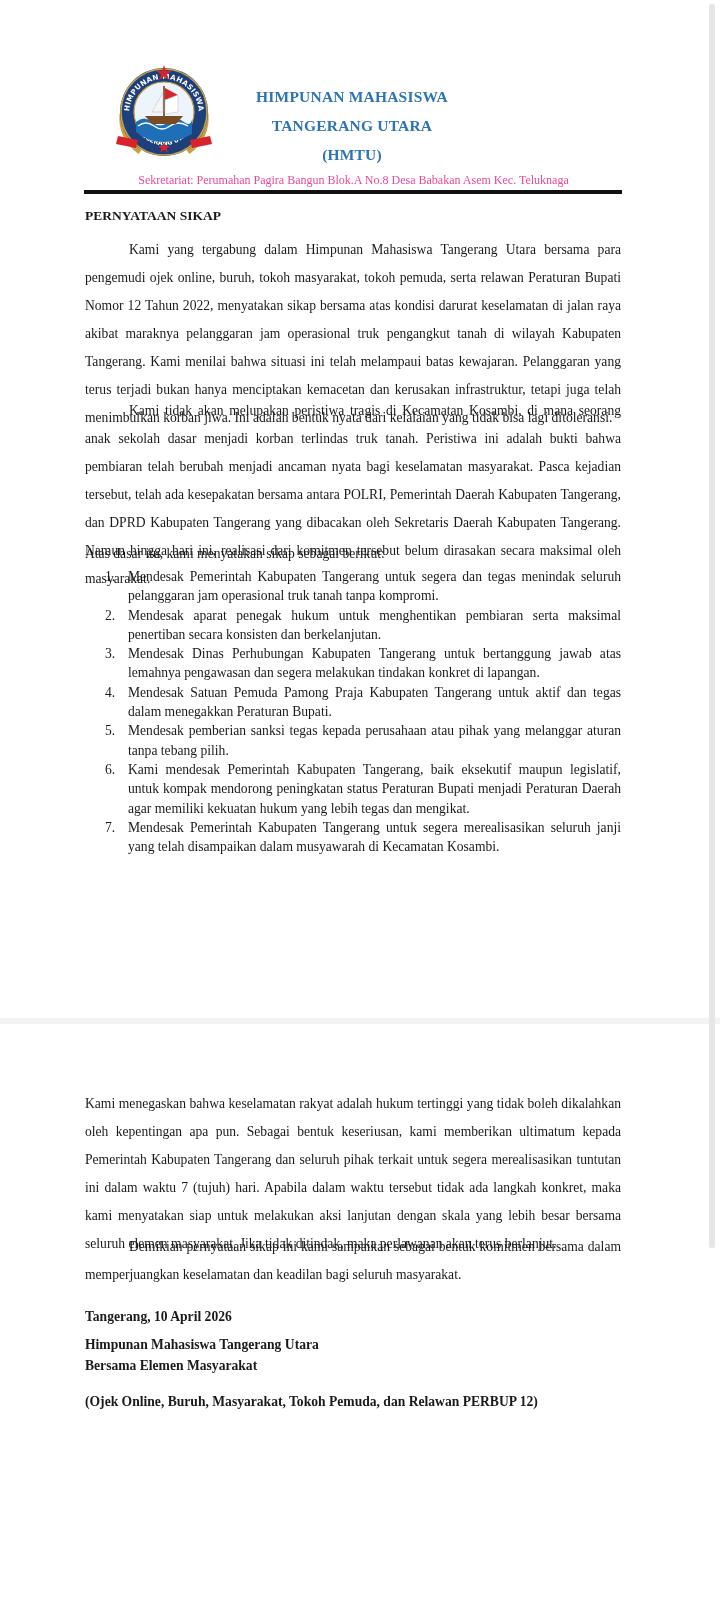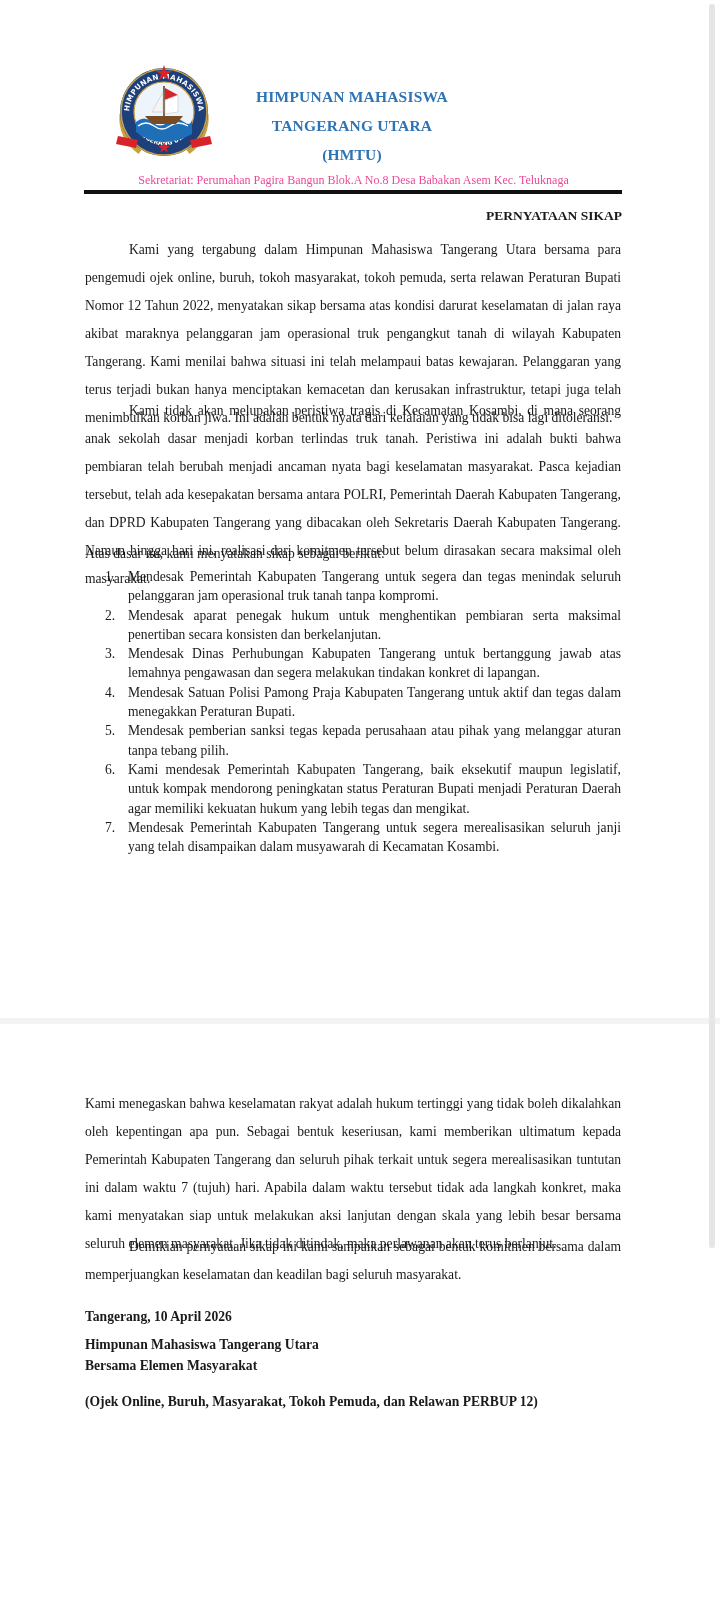--- a/index.html
+++ b/index.html
@@ -79,21 +79,21 @@
       top: 190px;
       height: 4px;
       background: #111;
     }
 
     .doc-title {
       position: absolute;
       left: 85px;
       width: 537px;
       top: 208px;
-      text-align: right;
+      text-align: left;
       font-weight: bold;
       font-size: 13.5px;
     }
 
     .body-block {
       position: absolute;
       left: 85px;
       width: 536px;
       font-size: 13.6px;
       line-height: 28px;
@@ -201,21 +201,21 @@
     <p class="indent">Kami tidak akan melupakan peristiwa tragis di Kecamatan Kosambi, di mana seorang anak sekolah dasar menjadi korban terlindas truk tanah. Peristiwa ini adalah bukti bahwa pembiaran telah berubah menjadi ancaman nyata bagi keselamatan masyarakat. Pasca kejadian tersebut, telah ada kesepakatan bersama antara POLRI, Pemerintah Daerah Kabupaten Tangerang, dan DPRD Kabupaten Tangerang yang dibacakan oleh Sekretaris Daerah Kabupaten Tangerang. Namun hingga hari ini, realisasi dari komitmen tersebut belum dirasakan secara maksimal oleh masyarakat.</p>
   </div>
   <div class="body-block para3">
     <p>Atas dasar itu, kami menyatakan sikap sebagai berikut:</p>
   </div>
 
   <ol class="demands">
     <li><span class="num">1.</span><span>Mendesak Pemerintah Kabupaten Tangerang untuk segera dan tegas menindak seluruh pelanggaran jam operasional truk tanah tanpa kompromi.</span></li>
     <li><span class="num">2.</span><span>Mendesak aparat penegak hukum untuk menghentikan pembiaran serta maksimal penertiban secara konsisten dan berkelanjutan.</span></li>
     <li><span class="num">3.</span><span>Mendesak Dinas Perhubungan Kabupaten Tangerang untuk bertanggung jawab atas lemahnya pengawasan dan segera melakukan tindakan konkret di lapangan.</span></li>
-    <li><span class="num">4.</span><span>Mendesak Satuan Polisi Pamong Praja Kabupaten Tangerang untuk aktif dan tegas dalam menegakkan Peraturan Bupati.</span></li>
+    <li><span class="num">4.</span><span>Mendesak Satuan Pemuda Pamong Praja Kabupaten Tangerang untuk aktif dan tegas dalam menegakkan Peraturan Bupati.</span></li>
     <li><span class="num">5.</span><span>Mendesak pemberian sanksi tegas kepada perusahaan atau pihak yang melanggar aturan tanpa tebang pilih.</span></li>
     <li><span class="num">6.</span><span>Kami mendesak Pemerintah Kabupaten Tangerang, baik eksekutif maupun legislatif, untuk kompak mendorong peningkatan status Peraturan Bupati menjadi Peraturan Daerah agar memiliki kekuatan hukum yang lebih tegas dan mengikat.</span></li>
     <li><span class="num">7.</span><span>Mendesak Pemerintah Kabupaten Tangerang untuk segera merealisasikan seluruh janji yang telah disampaikan dalam musyawarah di Kecamatan Kosambi.</span></li>
   </ol>
 </div>
 
 <div class="page-gap"></div>
 
 <div class="page page-2"></div>
 

